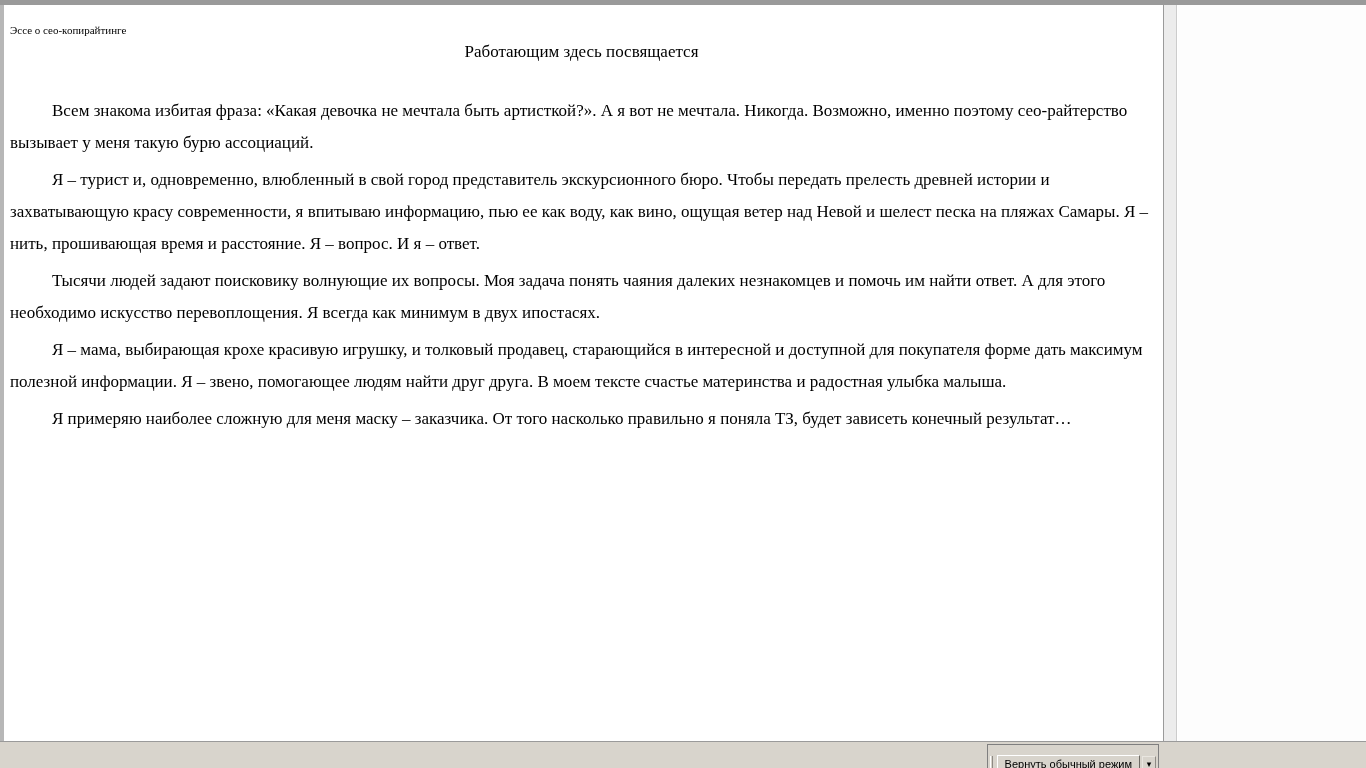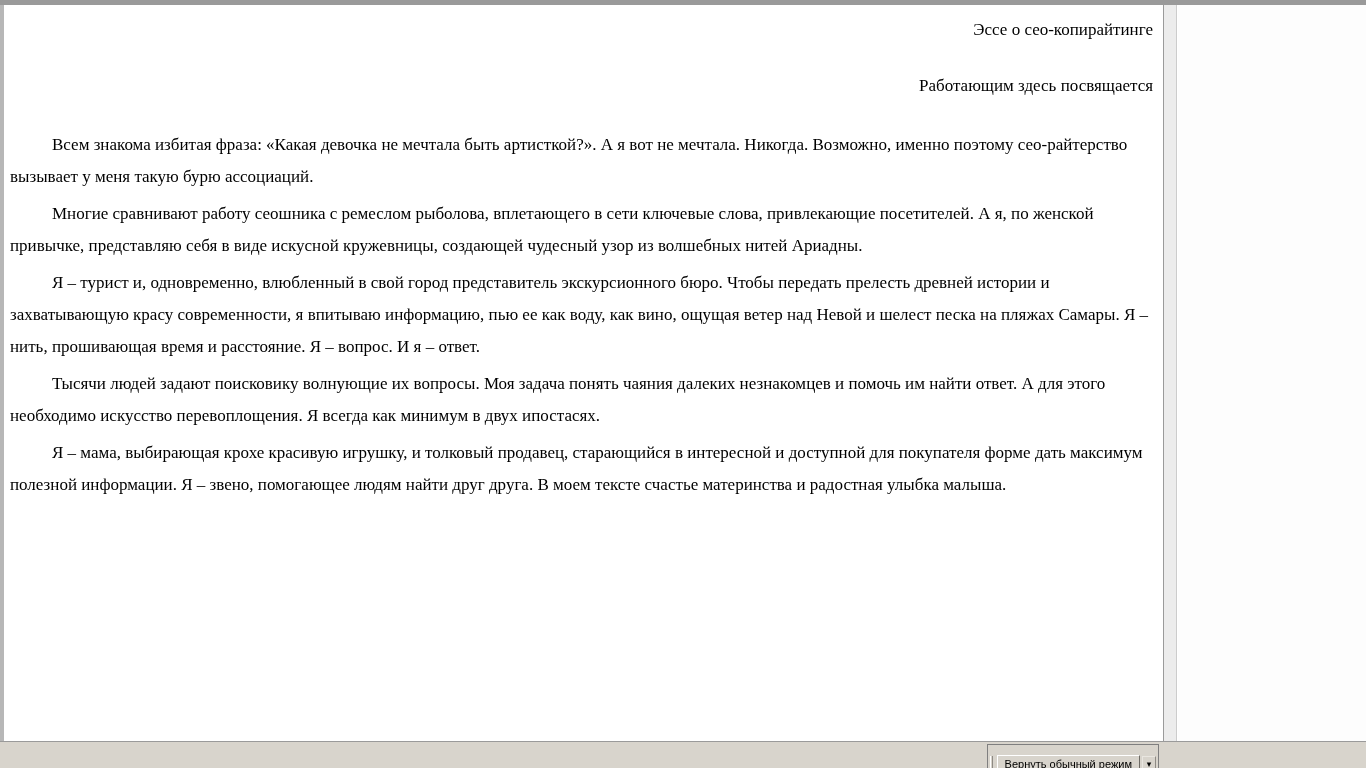--- a/index.html
+++ b/index.html
@@ -26,30 +26,29 @@
     background: #b7b7b7;
   }
   .page {
     position: absolute; top: 5px; left: 4px;
     width: 1159px; height: 736px;
     background: #ffffff;
     padding: 14px 10px 0 6px;
     color: #000000;
   }
   .doc-title {
-    font-size: 17px;
+    font-size: 11px;
     line-height: 22px;
-    text-align: right;
+    text-align: left;
     font-weight: normal;
   }
   .dedication {
     font-size: 17px;
     line-height: 22px;
-    text-align: right;
-    margin-top: 34px;
+    text-align: center;
   }
   .content { margin-top: 32px; }
   .content p {
     font-size: 17px;
     line-height: 32px;
     text-indent: 42px;
     text-align: left;
     margin: 0 0 5px 0;
   }
   .scrollbar {
@@ -117,24 +116,24 @@
 <div class="window">
 
   <div class="edge-top"></div>
   <div class="edge-left"></div>
 
   <div class="page">
     <div class="doc-title">Эссе о сео-копирайтинге</div>
     <div class="dedication">Работающим здесь посвящается</div>
     <div class="content">
       <p>Всем знакома избитая фраза: «Какая девочка не мечтала быть артисткой?». А я вот не мечтала. Никогда. Возможно, именно поэтому сео-райтерство вызывает у меня такую бурю ассоциаций.</p>
-      <p>Многие сравнивают работу сеошника с ремеслом рыболова, вплетающего в сети ключевые слова, привлекающие посетителей. А я, по женской привычке, представляю себя в виде искусной кружевницы, создающей чудесный узор из волшебных нитей Ариадны.</p>
       <p>Я – турист и, одновременно, влюбленный в свой город представитель экскурсионного бюро. Чтобы передать прелесть древней истории и захватывающую красу современности, я впитываю информацию, пью ее как воду, как вино, ощущая ветер над Невой и шелест песка на пляжах Самары. Я – нить, прошивающая время и расстояние. Я – вопрос. И я – ответ.</p>
       <p>Тысячи людей задают поисковику волнующие их вопросы. Моя задача понять чаяния далеких незнакомцев и помочь им найти ответ. А для этого необходимо искусство перевоплощения. Я всегда как минимум в двух ипостасях.</p>
       <p>Я – мама, выбирающая крохе красивую игрушку, и толковый продавец, старающийся в интересной и доступной для покупателя форме дать максимум полезной информации. Я – звено, помогающее людям найти друг друга. В моем тексте счастье материнства и радостная улыбка малыша.</p>
+      <p>Я примеряю наиболее сложную для меня маску – заказчика. От того насколько правильно я поняла ТЗ, будет зависеть конечный результат…</p>
     </div>
   </div>
 
   <div class="scrollbar"></div>
   <div class="right-area"></div>
 
   <div class="statusbar">
     <div class="close-toolbar">
       <span class="grip"></span>
       <button class="return-btn"><span>Вернуть обычный режи</span><span class="accel">м</span></button>

